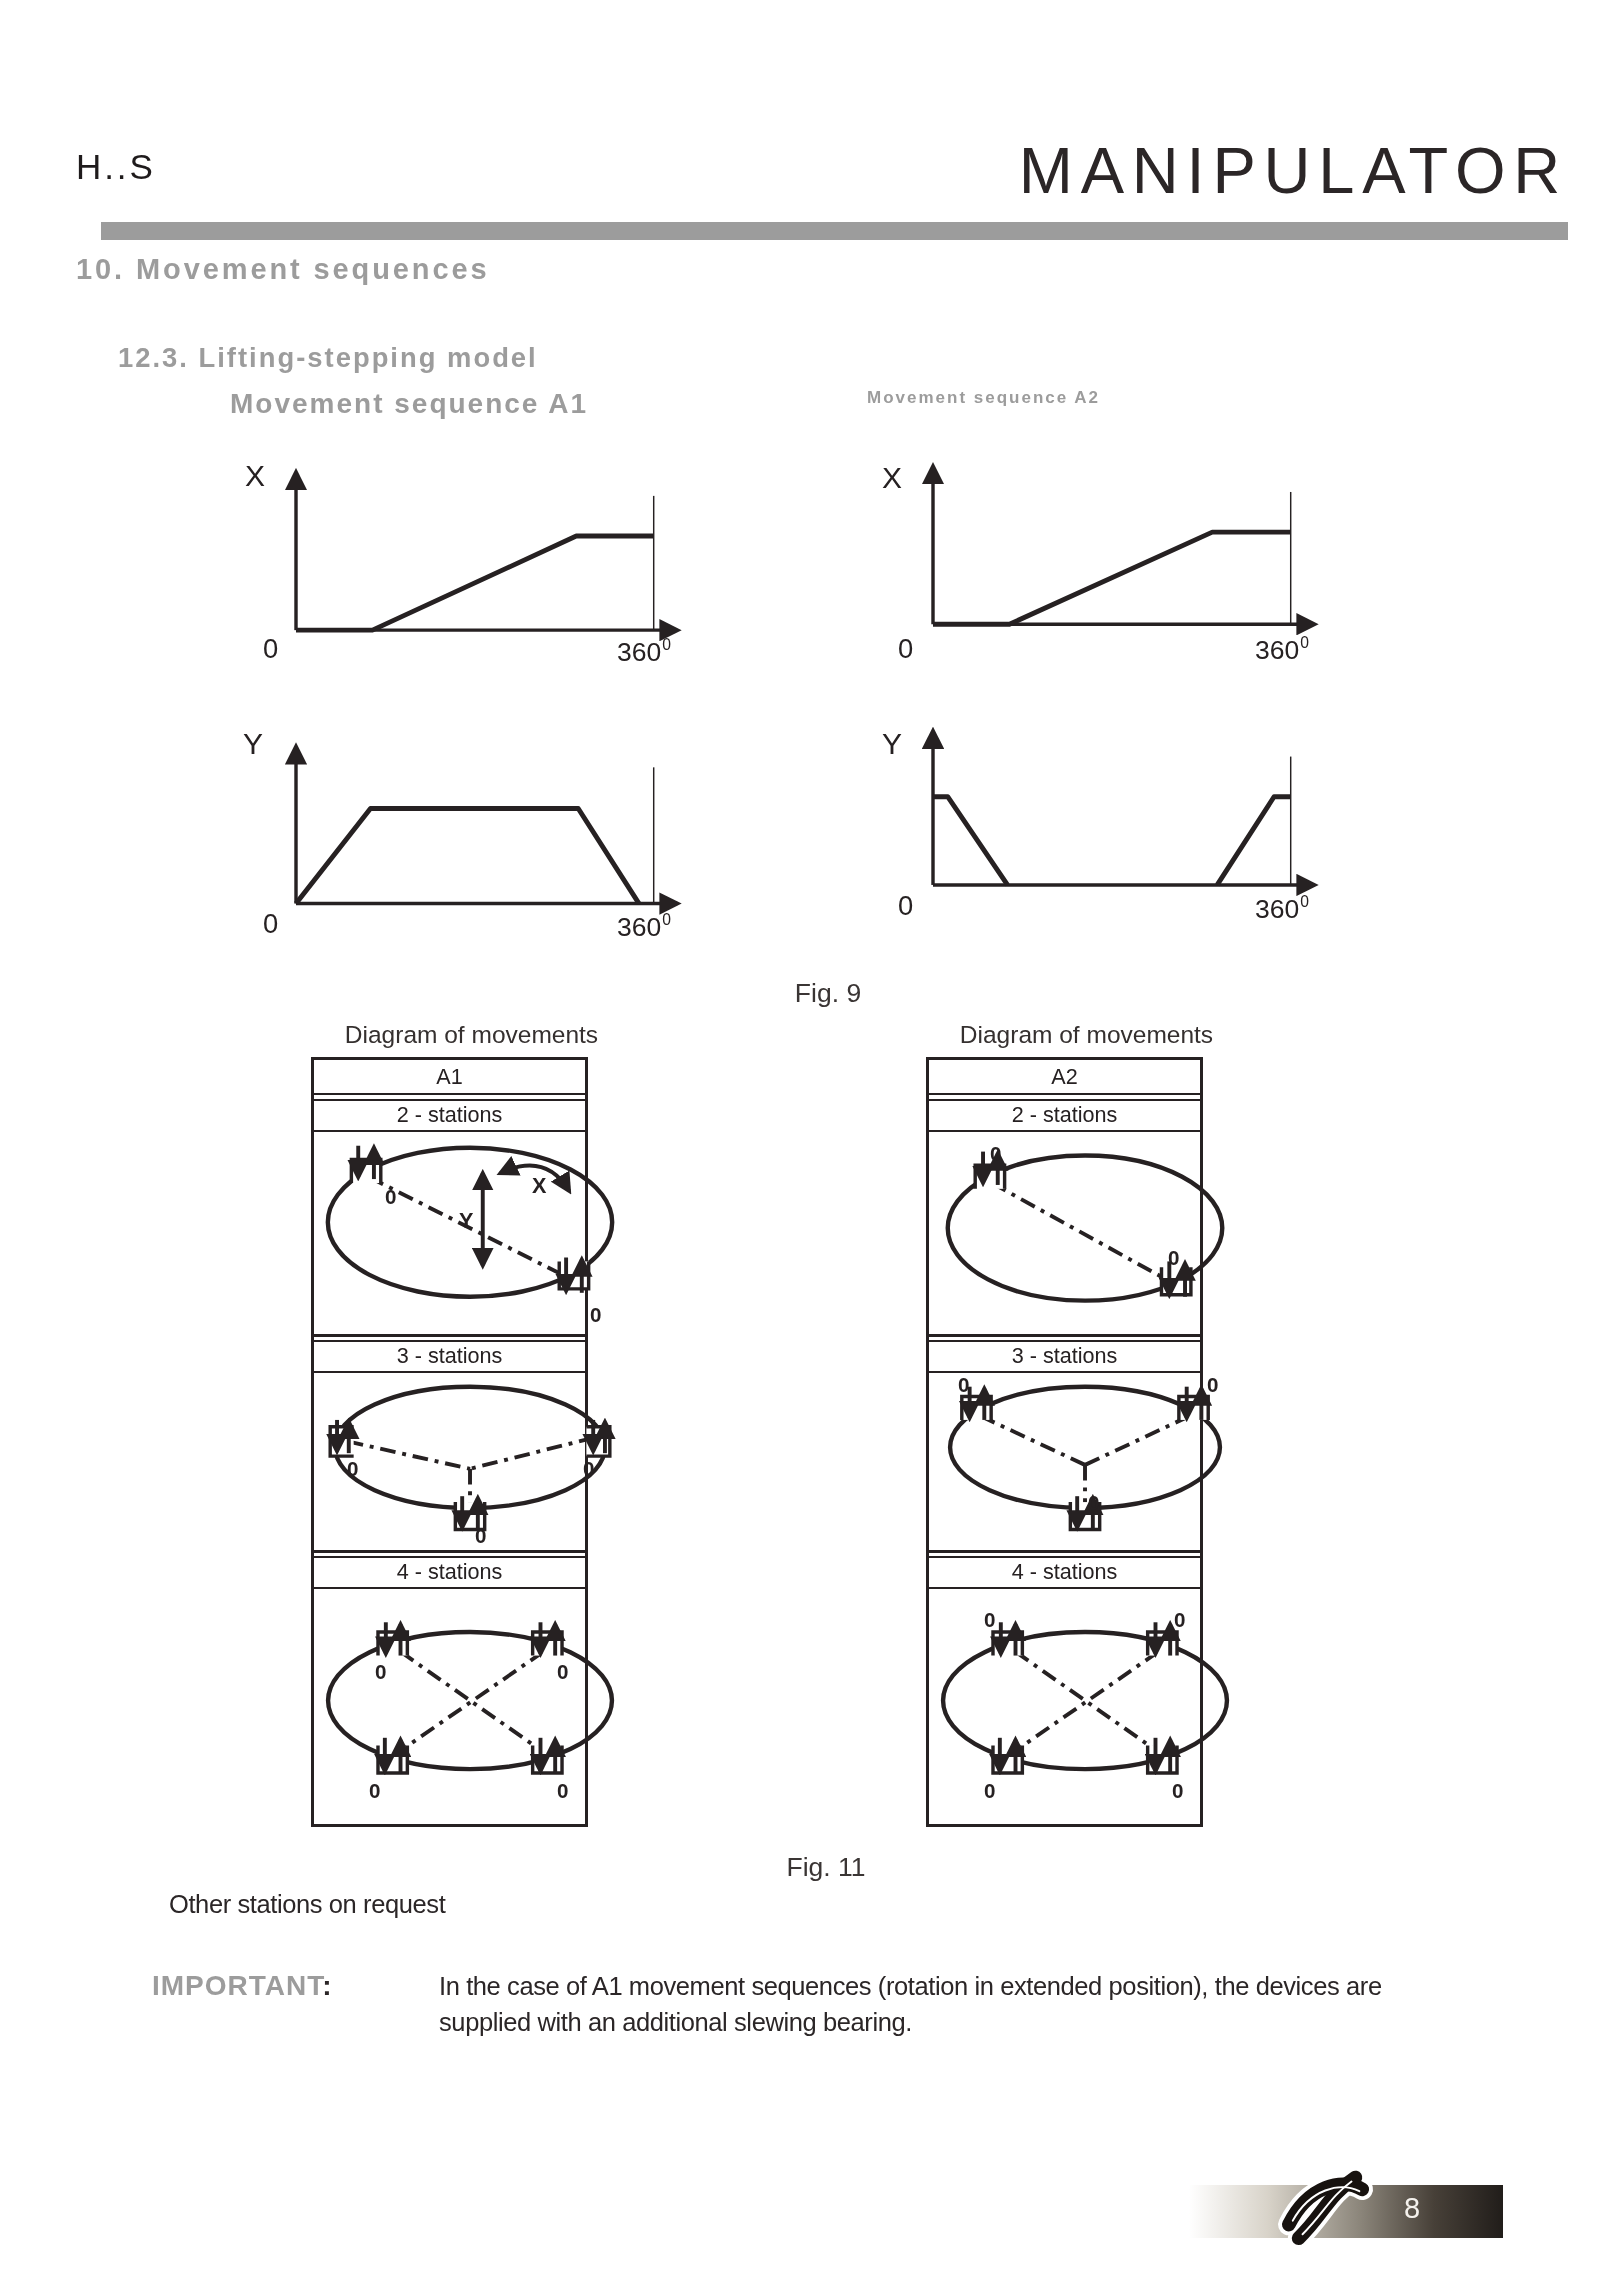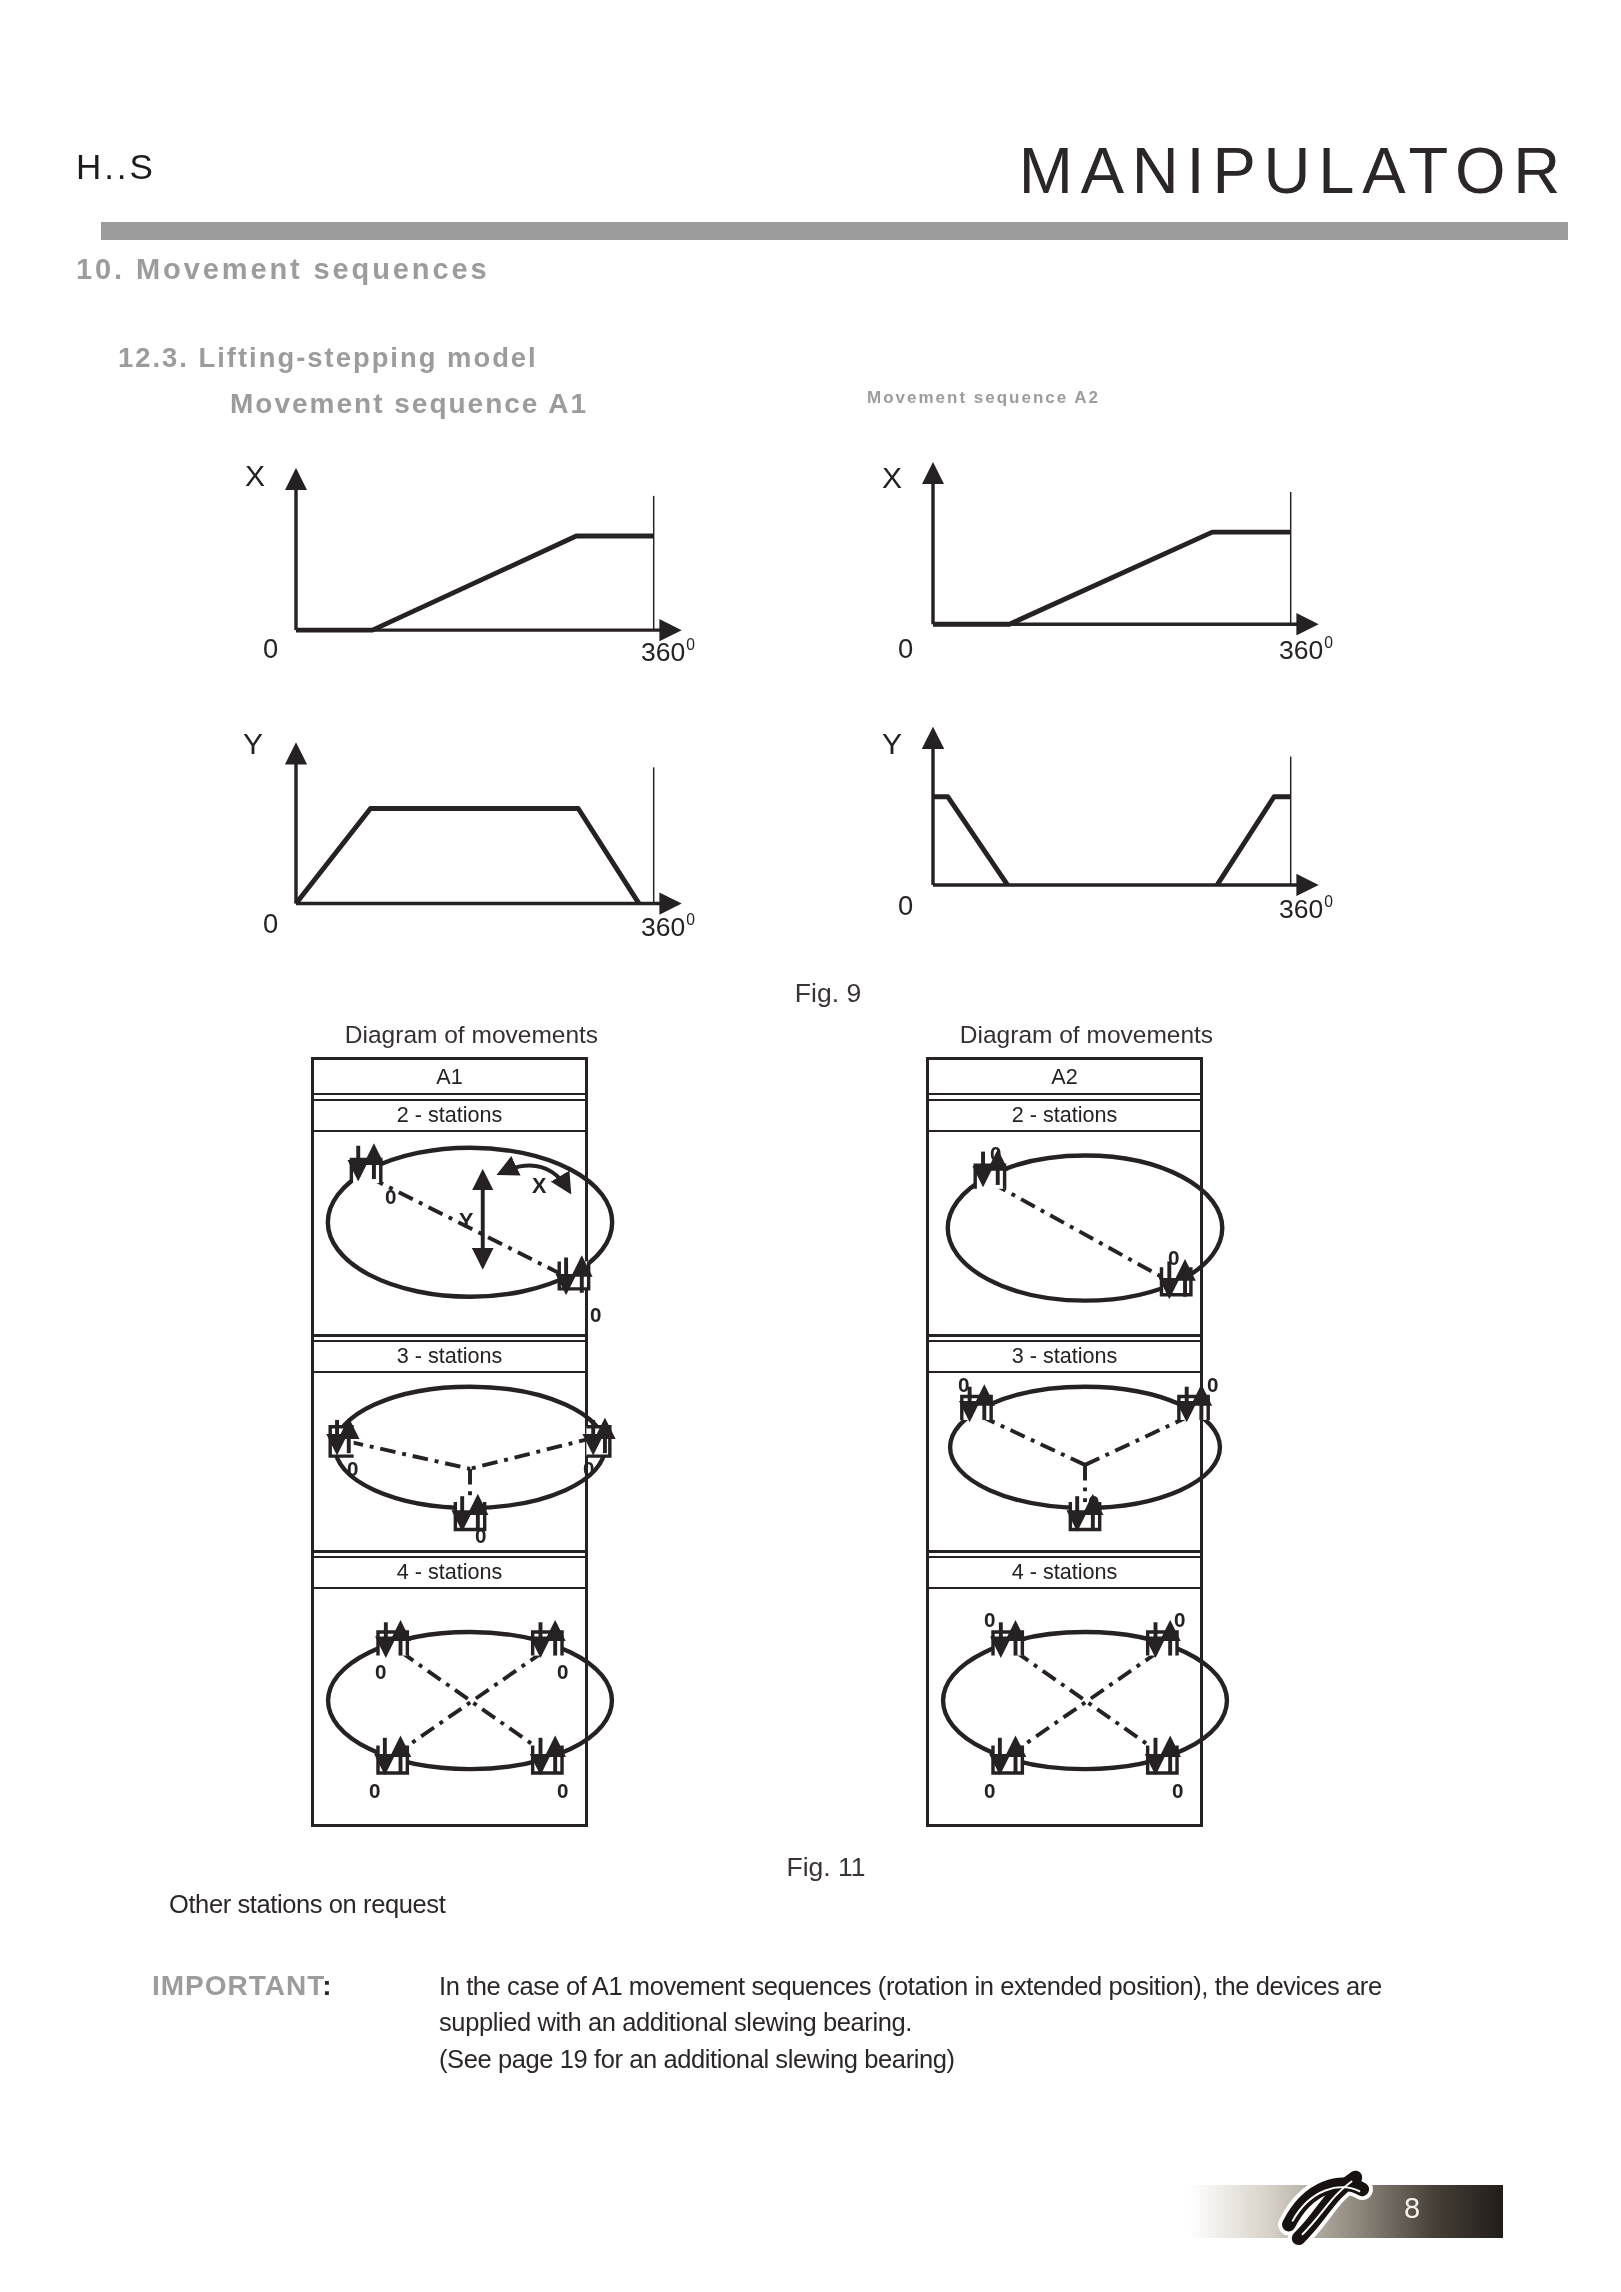--- a/index.html
+++ b/index.html
@@ -2,21 +2,21 @@
 <html><head>
 <meta charset="utf-8">
 <style>
   html,body{margin:0;padding:0;background:#e8e8e8;}
   .page{position:relative;width:1621px;height:2293px;background:#ffffff;margin:0 auto;
         font-family:"Liberation Sans",sans-serif;color:#262122;overflow:hidden;}
   .abs{position:absolute;}
   .grayhead{color:#9c9c9c;font-weight:bold;}
   .axlabel{font-size:30px;}
   .glabel{font-size:27.4px;}
-  .deg{font-size:26.5px;white-space:nowrap;margin-left:24px;}
+  .deg{font-size:26.5px;white-space:nowrap;}
   .deg .sup{font-size:15.7px;position:relative;top:-10.8px;left:1px;}
   .figcap{font-size:26.5px;color:#3a3534;text-align:center;width:284px;}
   .tbl-title{font-size:24.5px;color:#35302f;text-align:center;width:321px;}
   .tbl{position:absolute;width:277px;height:770px;border:3.9px solid #262122;background:#fff;box-sizing:border-box;}
   .trow{box-sizing:border-box;text-align:center;font-size:21.6px;color:#262122;}
   .trow.model{height:35px;border-bottom:2.9px solid #262122;line-height:33px;}
   .trow.stn{height:33px;border-top:2.9px solid #262122;border-bottom:2.9px solid #262122;line-height:27.4px;}
   .gap4{height:3.9px;} .gap3{height:2.9px;}
   .cell{position:relative;box-sizing:border-box;}
   .cell.bb{border-bottom:3.9px solid #262122;}
@@ -295,21 +295,20 @@
 
   <div class="abs figcap" style="left:684px;top:1852px;">Fig. 11</div>
 
   <div class="abs para" style="left:169px;top:1890px;">Other stations on request</div>
 
   <div class="abs" style="left:152px;top:1970px;font-size:28px;letter-spacing:1px;">
     <span class="grayhead">IMPORTANT</span><span style="color:#2b2627;font-weight:bold;">:</span>
   </div>
   <div class="abs para" style="left:439px;top:1972px;">In the case of A1 movement sequences (rotation in extended position), the devices are</div>
   <div class="abs para" style="left:439px;top:2008px;">supplied with an additional slewing bearing.</div>
-  <div class="abs para" style="left:439px;top:2045px;">(See page 19 for an additional slewing bearing)</div>
 
   <div class="footer-bar"></div>
   <svg class="abs" style="left:1269px;top:2156px;" width="118" height="93" viewBox="0 0 120 95">
     <g stroke-linecap="round" fill="none">
       <path d="M20,70 C40,30 75,22 95,34" stroke="#ffffff" stroke-width="22"></path>
       <path d="M30,84 C55,60 60,40 88,22" stroke="#ffffff" stroke-width="22"></path>
       <path d="M20,70 C40,30 75,22 95,34" stroke="#17120f" stroke-width="14"></path>
       <path d="M30,84 C55,60 60,40 88,22" stroke="#17120f" stroke-width="14"></path>
       <path d="M24,66 C42,34 72,26 92,36" stroke="#ffffff" stroke-width="2"></path>
       <path d="M34,80 C56,58 62,42 84,26" stroke="#ffffff" stroke-width="2"></path>

